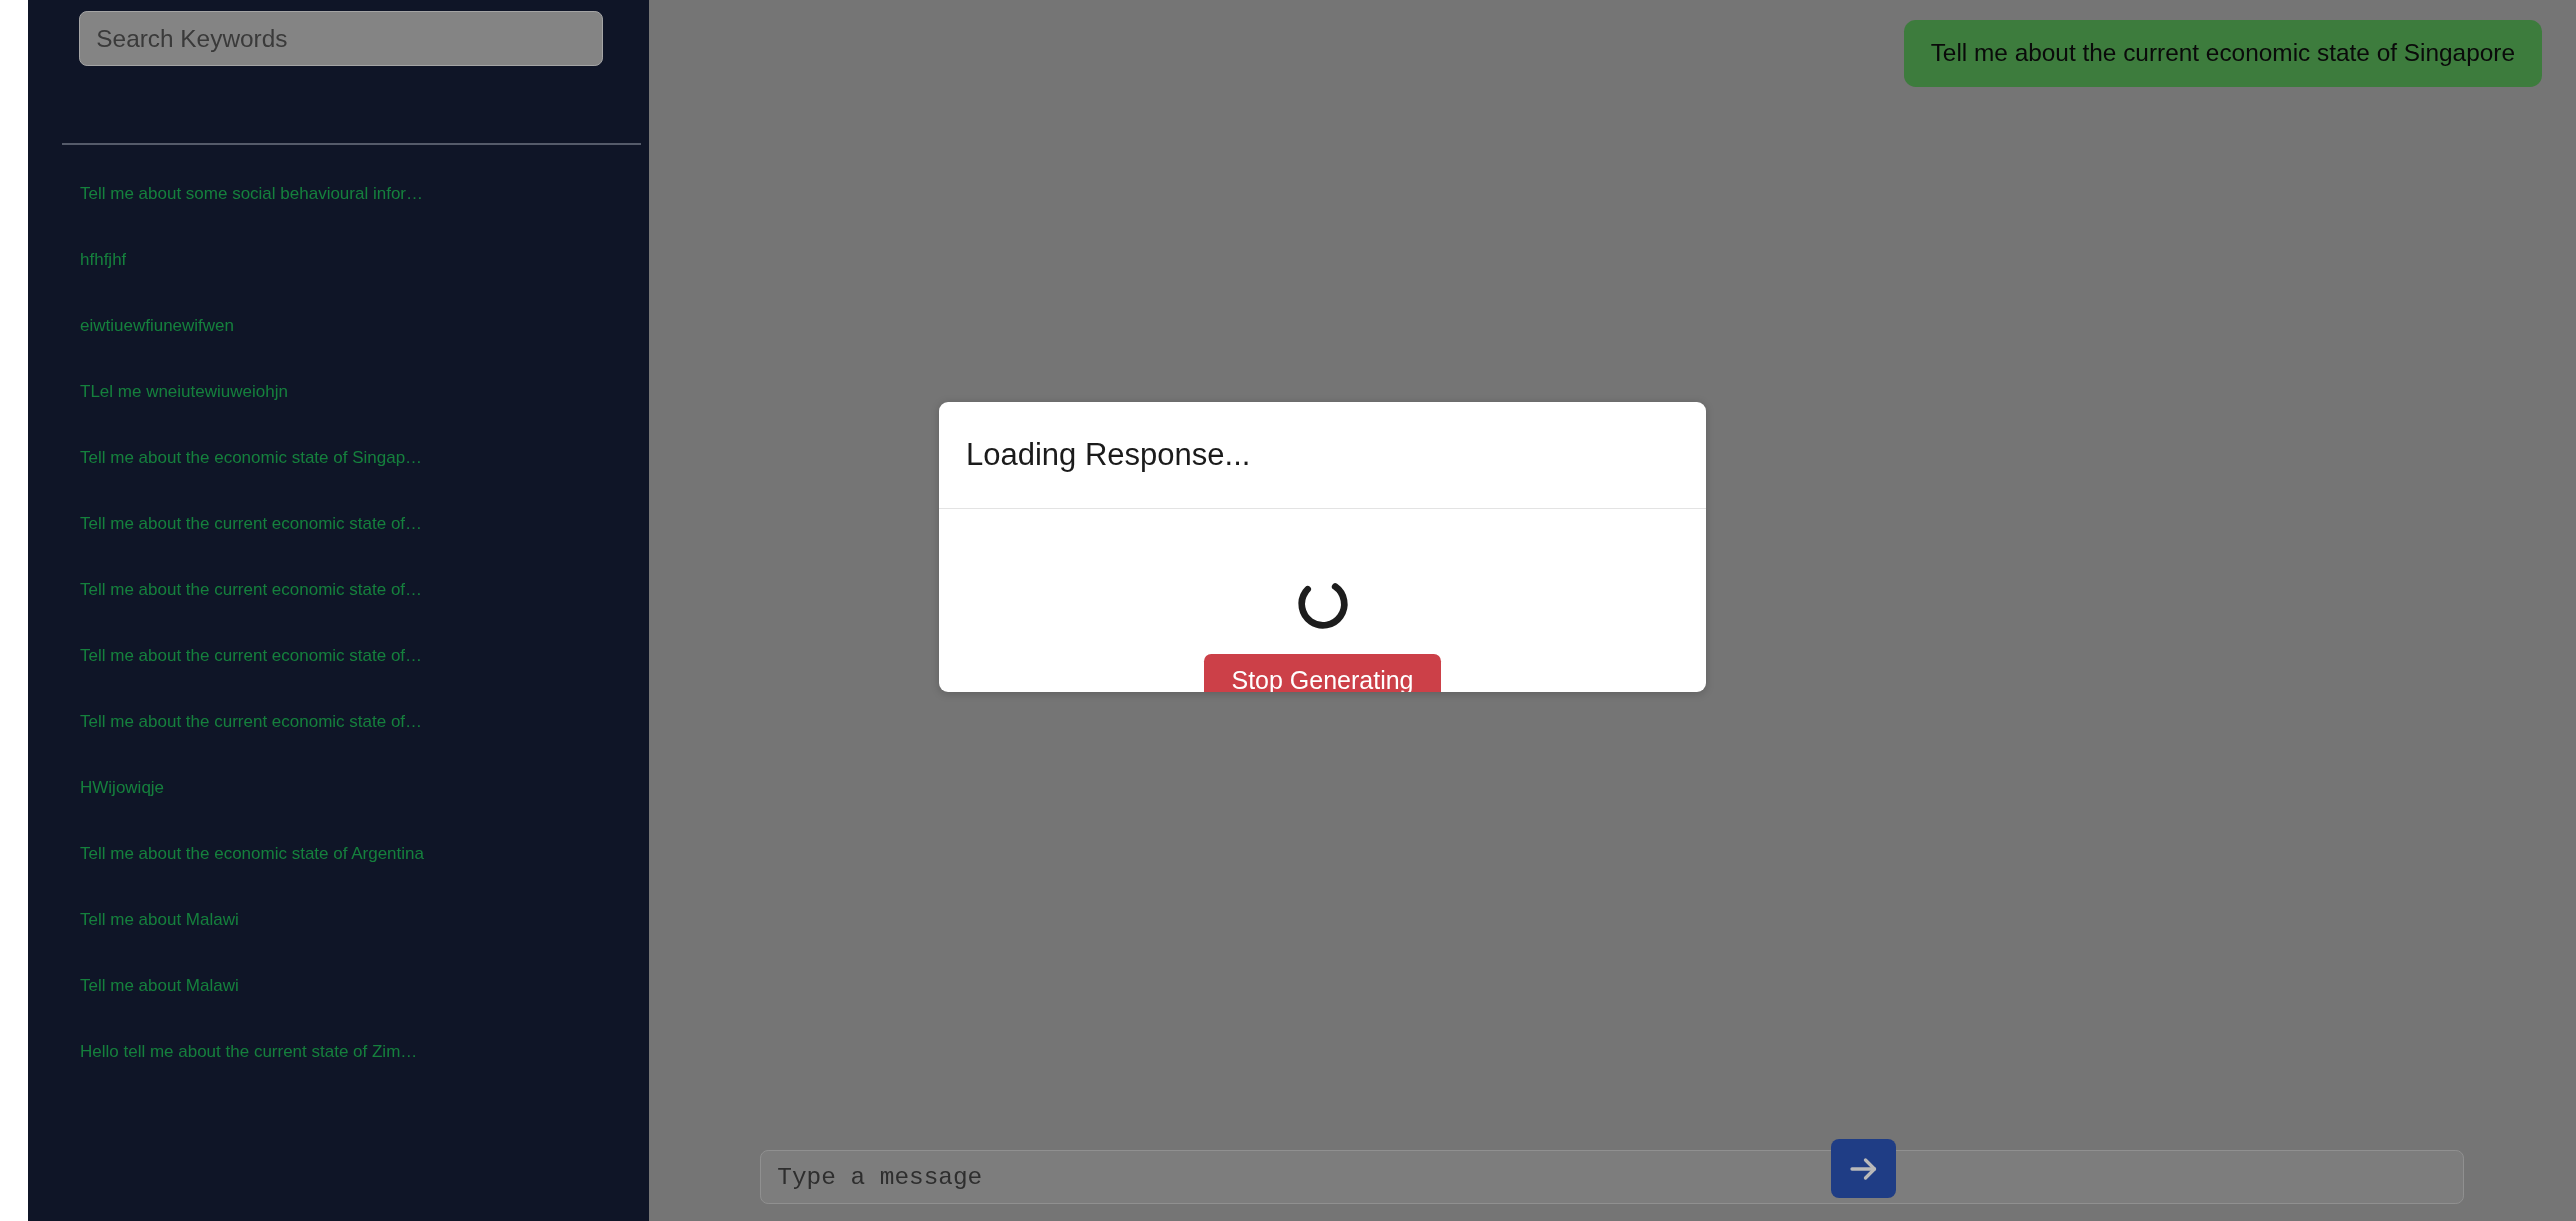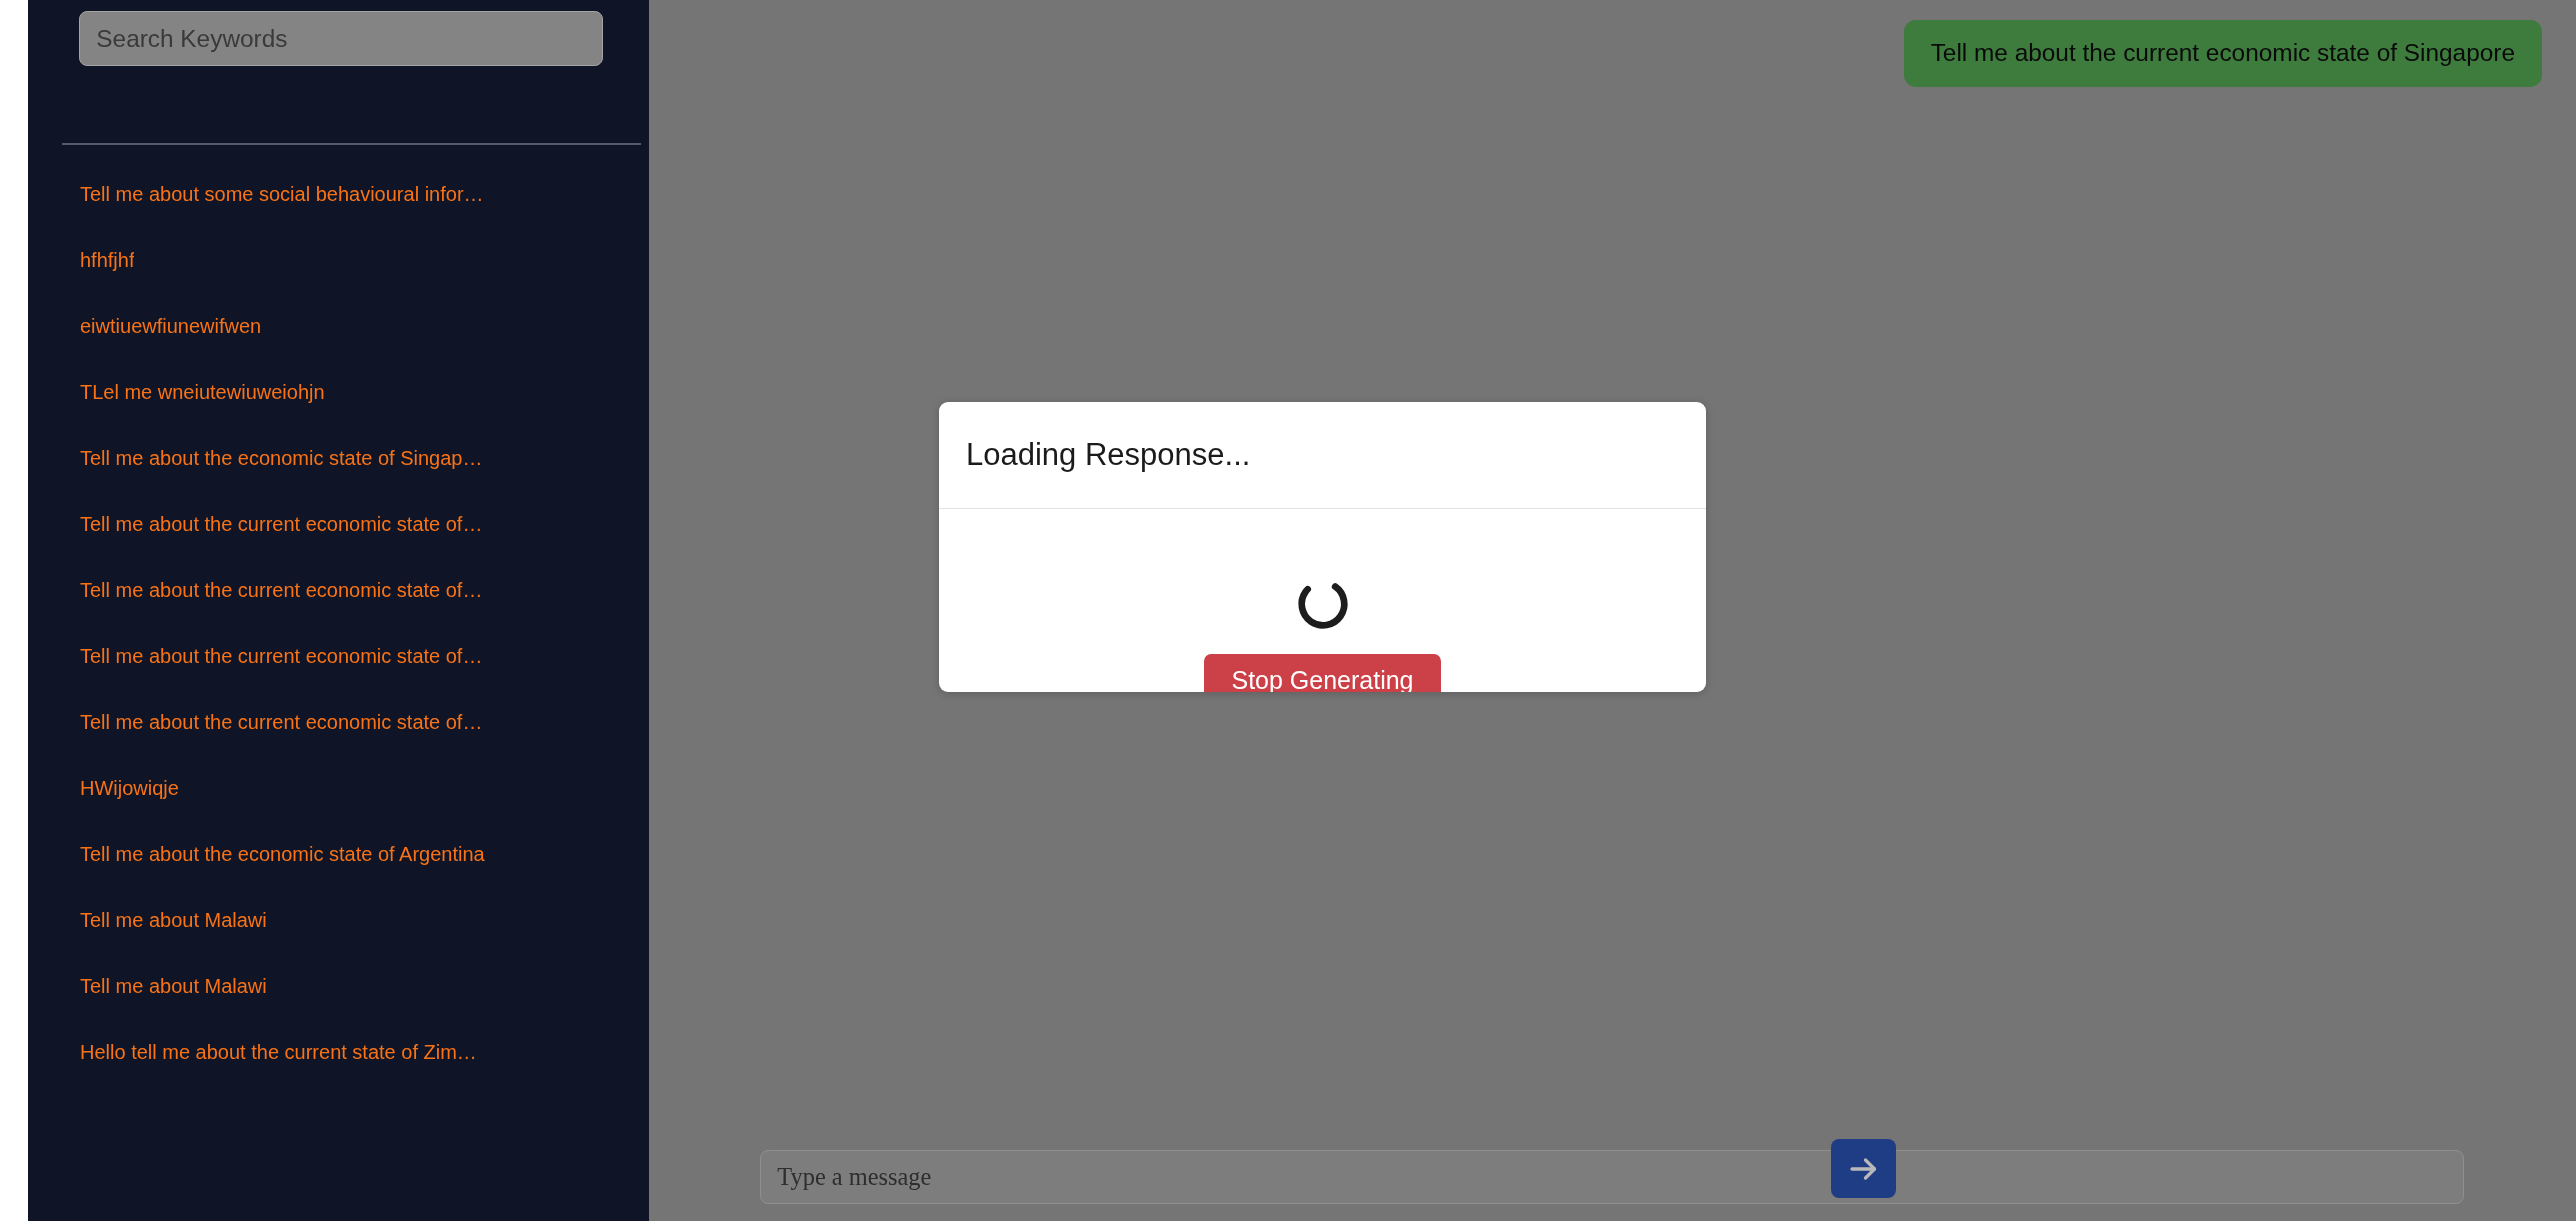--- a/index.html
+++ b/index.html
@@ -79,22 +79,22 @@
   }
   .history-item {
     height: 66px;
     display: flex;
     align-items: center;
     padding: 0 34px 0 52px;
     box-sizing: border-box;
     cursor: pointer;
   }
   .history-item-label {
-    color: #f97316;
-    font-size: 20px;
+    color: #15803d;
+    font-size: 17px;
     font-family: "Liberation Sans", sans-serif;
     white-space: nowrap;
     overflow: hidden;
     line-height: 1.2;
   }
 
   
   #main {
     position: absolute;
     left: 649px;
@@ -143,21 +143,21 @@
     position: absolute;
     left: 111px;
     top: 38px;
     width: 1704px;
     height: 54px;
     box-sizing: border-box;
     background: #7d7d7d;
     border: 0.9px solid #909090;
     border-radius: 8.1px;
     color: #1c1c1c;
-    font-family: Liberation Serif, serif;
+    font-family: Liberation Mono, monospace;
     font-size: 24.4px;
     padding: 0 16.3px;
     outline: none;
   }
   #message-input::placeholder {
     color: #2e2e2e;
     opacity: 1;
   }
   #send-button {
     position: absolute;

